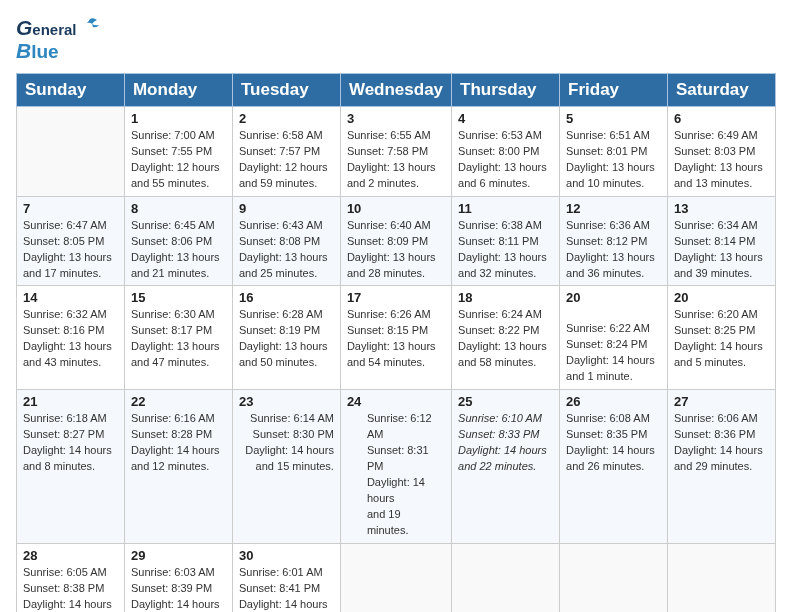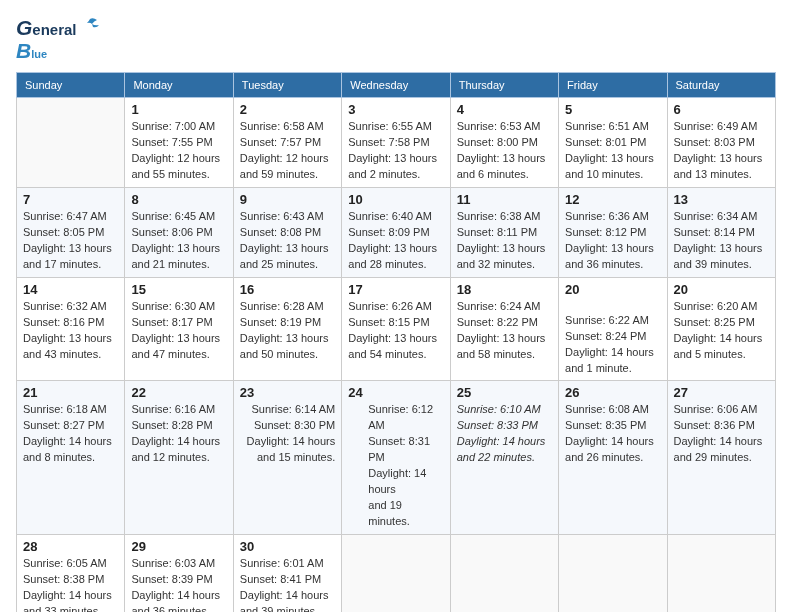--- a/index.html
+++ b/index.html
@@ -33,22 +33,22 @@
     .calendar {
       width: 100%;
       border-collapse: collapse;
       font-size: 11px;
     }
     .calendar th {
       background-color: #2e6da4;
       color: #fff;
       text-align: left;
       padding: 6px 8px;
-      font-size: 11px;
-      font-weight: normal;
+      font-size: 17px;
+      font-weight: bold;
       border: 1px solid #aac4e0;
     }
     .calendar td {
       vertical-align: top;
       border: 1px solid #ccc;
       padding: 4px 6px;
       width: 108px;
       min-height: 80px;
       background: #fff;
     }
@@ -84,21 +84,21 @@
     <div class="logo-line1">
       <span style="font-size:21px;font-weight:900;font-style:italic;color:#1a3a5c;">G</span>
       <span style="font-size:15px;font-weight:bold;color:#1a3a5c;">eneral</span>
       <svg width="22" height="18" viewBox="0 0 22 18" style="margin-left:2px;margin-top:-8px;">
         <path d="M11 2 Q14 0 18 3 Q15 4 13 7 Q11 5 8 6 Q10 4 11 2Z" fill="#2e86c1"></path>
         <path d="M13 7 Q16 9 20 8 Q18 11 14 10Z" fill="#2e86c1"></path>
       </svg>
     </div>
     <div class="logo-line2">
       <span style="font-size:21px;font-weight:900;font-style:italic;color:#2e86c1;">B</span>
-      <span style="font-size:11px;font-weight:bold;color:#2e86c1;">lue</span>
+      <span style="font-size:19px;font-weight:bold;color:#2e86c1;">lue</span>
     </div>
   </div>
   <div class="title-block">
     <div class="month-title"></div>
     <div class="location-title"></div>
   </div>
 </div>
 
 <table class="calendar">
   <thead>

